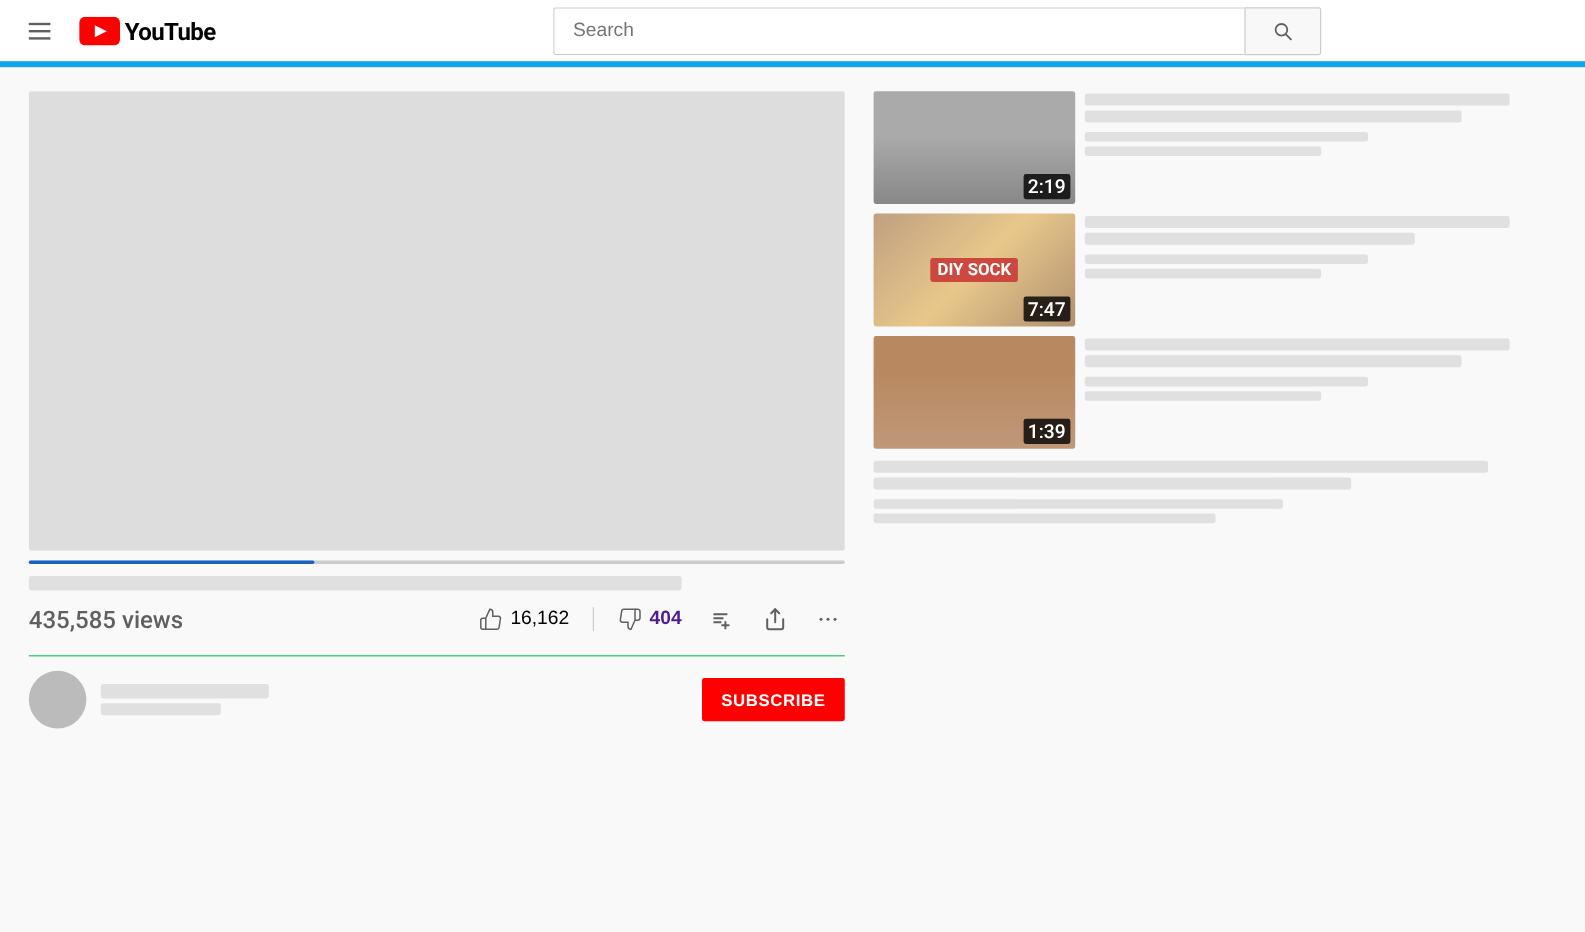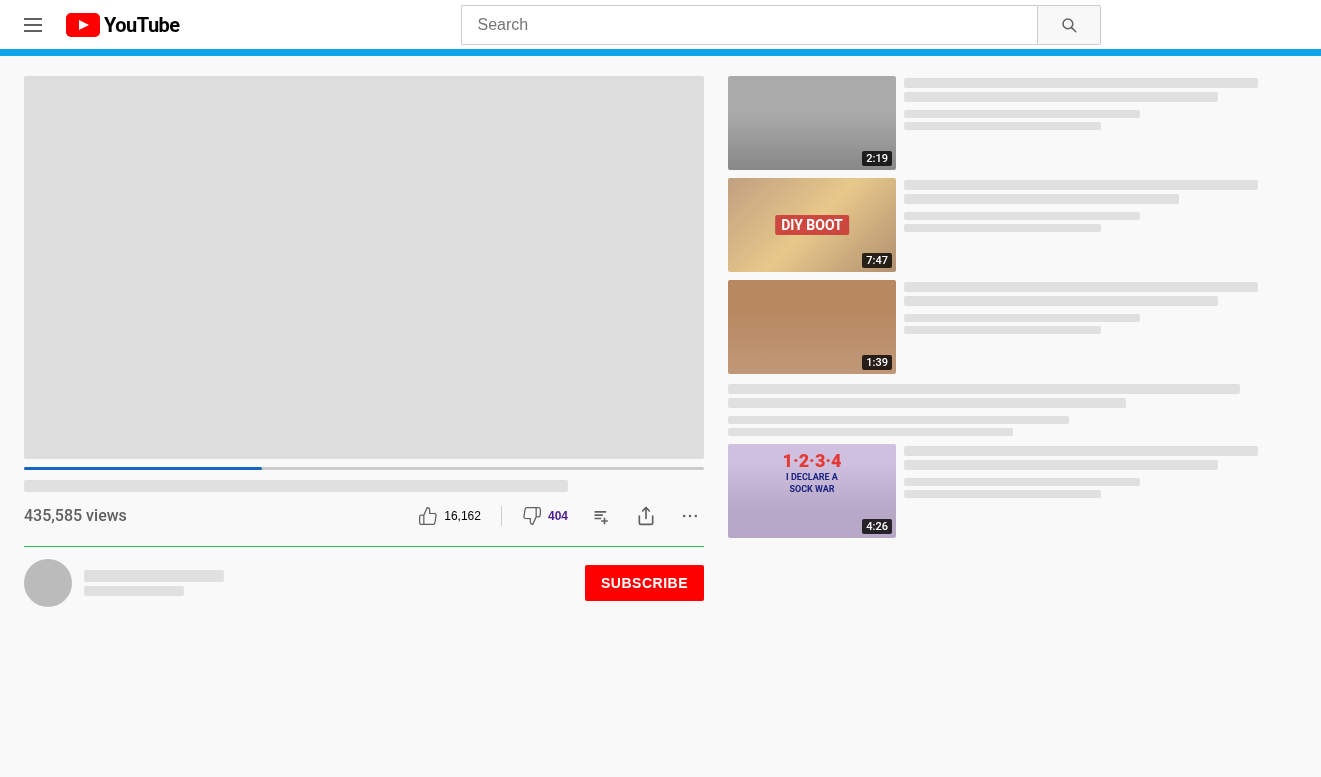--- a/index.html
+++ b/index.html
@@ -5,21 +5,21 @@
     * { margin: 0; padding: 0; box-sizing: border-box; }
     body { font-family: 'Roboto', Arial, sans-serif; background: #f9f9f9; color: #030303; }
 
     
     .header {
       display: flex;
       align-items: center;
       height: 56px;
       background: #fff;
       padding: 0 16px;
-      border-bottom: 7px solid #0ea5e9;
+      border-bottom: 5px solid #0ea5e9;
       position: sticky;
       top: 0;
       z-index: 100;
     }
     .header-left {
       display: flex;
       align-items: center;
       gap: 16px;
       min-width: 240px;
     }
@@ -147,37 +147,37 @@
       margin-bottom: 10px;
       width: 80%;
     }
     .video-meta-row {
       display: flex;
       align-items: center;
       justify-content: space-between;
       margin-top: 8px;
     }
     .views-count {
-      font-size: 16px;
+      font-size: 20px;
       color: #606060;
       font-weight: 500;
     }
     .action-buttons {
       display: flex;
       align-items: center;
       gap: 16px;
     }
     .action-btn {
       background: none;
       border: none;
       cursor: pointer;
       display: flex;
       align-items: center;
       gap: 6px;
-      font-size: 12px;
+      font-size: 16px;
       color: #606060;
       font-weight: 500;
       padding: 4px;
     }
     .like-count { color: #030303; font-weight: 500; }
     .dislike-count { color: #4c1d95; font-weight: 700; }
     .btn-divider {
       height: 20px;
       width: 1px;
       background: #ccc;
@@ -251,21 +251,21 @@
       border-radius: 2px;
       position: relative;
       overflow: hidden;
     }
     .thumb-duration {
       position: absolute;
       bottom: 4px;
       right: 4px;
       background: rgba(0,0,0,0.8);
       color: #fff;
-      font-size: 11px;
+      font-size: 16px;
       padding: 1px 4px;
       border-radius: 2px;
       font-weight: 500;
       margin-top: 24px;
     }
     .sidebar-meta {
       flex: 1;
       display: flex;
       flex-direction: column;
       gap: 4px;
@@ -434,21 +434,21 @@
       <div class="sidebar-meta">
         <div class="sidebar-title-line"></div>
         <div class="sidebar-title-line med"></div>
         <div class="sidebar-sub-line"></div>
         <div class="sidebar-sub-line2"></div>
       </div>
     </div>
 
     <div class="sidebar-item">
       <div class="sidebar-thumb thumb-2">
-        <span class="diy-label">DIY BOOT</span>
+        <span class="diy-label">DIY SOCK</span>
         <span class="thumb-duration">7:47</span>
       </div>
       <div class="sidebar-meta">
         <div class="sidebar-title-line"></div>
         <div class="sidebar-title-line short"></div>
         <div class="sidebar-sub-line"></div>
         <div class="sidebar-sub-line2"></div>
       </div>
     </div>
 
@@ -466,30 +466,15 @@
 
     <div class="sidebar-item">
       <div class="sidebar-meta">
         <div class="sidebar-title-line"></div>
         <div class="sidebar-title-line short"></div>
         <div class="sidebar-sub-line"></div>
         <div class="sidebar-sub-line2"></div>
       </div>
     </div>
 
-    <div class="sidebar-item">
-      <div class="sidebar-thumb thumb-5" style="position:relative;">
-        <div style="position:absolute;top:8px;left:6px;right:6px;text-align:center;">
-          <div style="font-size:18px;font-weight:900;color:#e53935;line-height:1;">1·2·3·4</div>
-          <div style="font-size:9px;font-weight:700;color:#1a237e;line-height:1.3;margin-top:2px;">I DECLARE A<br>SOCK WAR</div>
-        </div>
-        <span class="thumb-duration">4:26</span>
-      </div>
-      <div class="sidebar-meta">
-        <div class="sidebar-title-line"></div>
-        <div class="sidebar-title-line med"></div>
-        <div class="sidebar-sub-line"></div>
-        <div class="sidebar-sub-line2"></div>
-      </div>
-    </div>
 
   </div>
 </div>
 
 </body></html>

